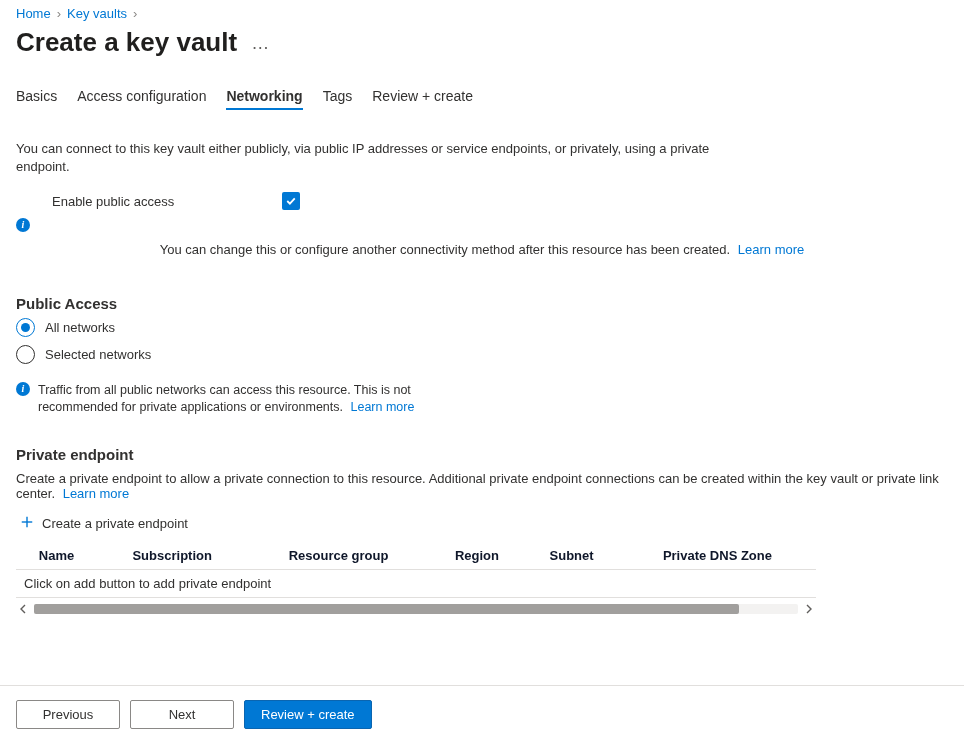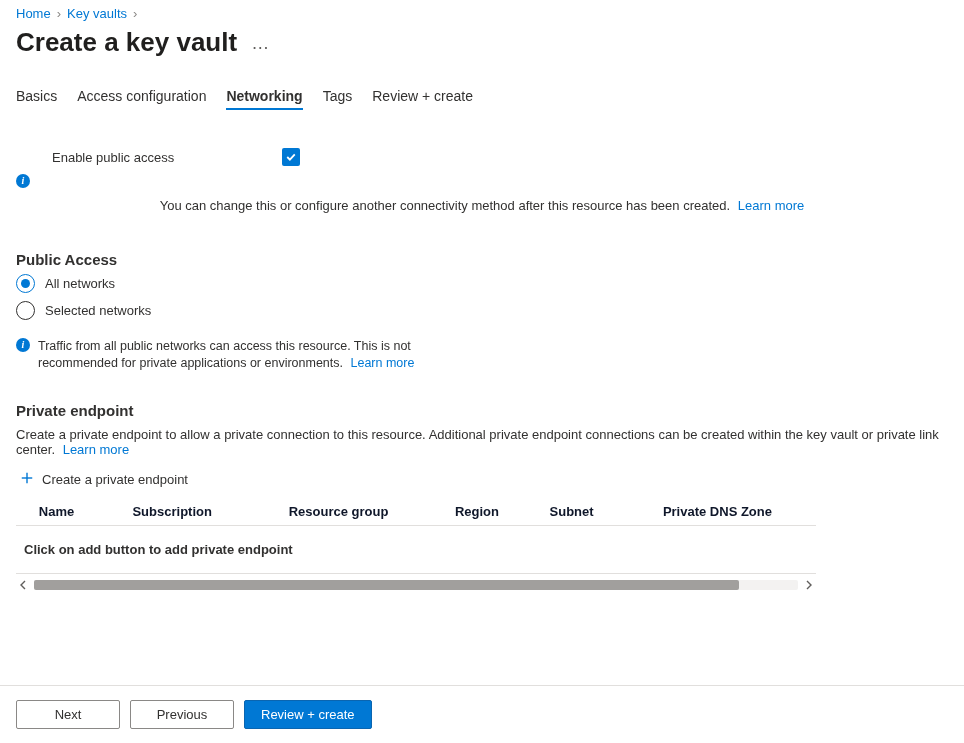--- a/index.html
+++ b/index.html
@@ -42,21 +42,21 @@
     color:var(--link);
     margin:0 0 6px 0;
   }
   .breadcrumb a{color:var(--link);text-decoration:none;cursor:pointer;}
   .breadcrumb .chev{color:var(--border-strong);}
   
   .title-row{display:flex;align-items:center;gap:14px;margin-bottom:26px;}
   h1.page-title{font-size:26px;font-weight:600;margin:0;color:#201f1e;}
   .ellipsis{font-size:18px;color:var(--fg-soft);cursor:pointer;letter-spacing:2px;line-height:1;}
   
-  .tabs{display:flex;gap:20px;border-bottom:none;margin-bottom:38px;}
+  .tabs{display:flex;gap:20px;border-bottom:none;margin-bottom:30px;}
   .tab{font-size:14px;color:var(--fg);padding:4px 0;cursor:pointer;border-bottom:2px solid transparent;}
   .tab.active{font-weight:600;border-bottom-color:var(--accent);}
   
   .desc{font-size:13px;color:var(--fg);max-width:720px;line-height:18px;}
   .row{display:flex;align-items:center;margin-top:16px;margin-left:36px;}
   .row .label{width:230px;font-size:13px;color:var(--fg);}
   
   .az-checkbox{
     width:18px;height:18px;border-radius:2px;
     background:var(--accent);display:inline-flex;
@@ -92,21 +92,21 @@
   .pe-desc{font-size:13px;color:var(--fg);margin-top:4px;}
   .add-btn{display:inline-flex;align-items:center;gap:8px;margin:14px 0 10px 4px;cursor:pointer;color:var(--fg);font-size:13px;}
   .plus-icon svg{width:14px;height:14px;stroke:var(--accent);stroke-width:1.6;}
   
   .pe-table-wrap{width:800px;}
   .pe-table{width:100%;border-collapse:collapse;font-size:13px;}
   .pe-table th{
     text-align:center;font-weight:600;padding:6px 8px;
     border-bottom:1px solid var(--tbl-border);color:#0f172a;
   }
-  .pe-table td{padding:16px 8px;color:var(--fg);border-bottom:1px solid var(--tbl-border);font-weight:bold;}
+  .pe-table td{padding:6px 8px;color:var(--fg);border-bottom:1px solid var(--tbl-border);}
   
   .hscroll{
     display:flex;align-items:center;gap:4px;margin-top:4px;width:800px;
   }
   .hscroll .arrow{width:14px;height:14px;display:flex;align-items:center;justify-content:center;color:var(--fg-soft);}
   .hscroll .track{flex:1;height:10px;background:var(--scroll-track);border-radius:2px;position:relative;}
   .hscroll .thumb{position:absolute;left:0;top:0;bottom:0;width:705px;background:var(--scroll-thumb);border-radius:2px;}
   
   .footer{
     border-top:1px solid var(--tbl-border);
@@ -145,20 +145,21 @@
     
     <div class="tabs">
       <div class="tab">Basics</div>
       <div class="tab">Access configuration</div>
       <div class="tab active">Networking</div>
       <div class="tab">Tags</div>
       <div class="tab">Review + create</div>
     </div>
 
     
+    <div class="desc">You can connect to this key vault either publicly, via public IP addresses or service endpoints, or privately, using a private endpoint.</div>
 
     
     <div class="row">
       <div class="label">Enable public access</div>
       <div class="az-checkbox" role="checkbox" aria-checked="true">
         <svg viewBox="0 0 16 16">
             <polyline points="3,8 6.5,11.5 13,4.5"></polyline>
           </svg>
       </div>
     </div>
@@ -243,17 +244,17 @@
           <svg viewBox="0 0 10 10" width="10" height="10">
               <polyline points="3,1 7,5 3,9" fill="none" stroke="#605e5c" stroke-width="1.4"></polyline>
             </svg>
         </span>
       </div>
     </div>
 
   </div>
 
   <div class="footer">
+    <div class="btn">Previous</div>
     <div class="btn">Next</div>
-    <div class="btn">Previous</div>
     <div class="btn primary">Review + create</div>
   </div>
 </div>
 
 </body></html>

